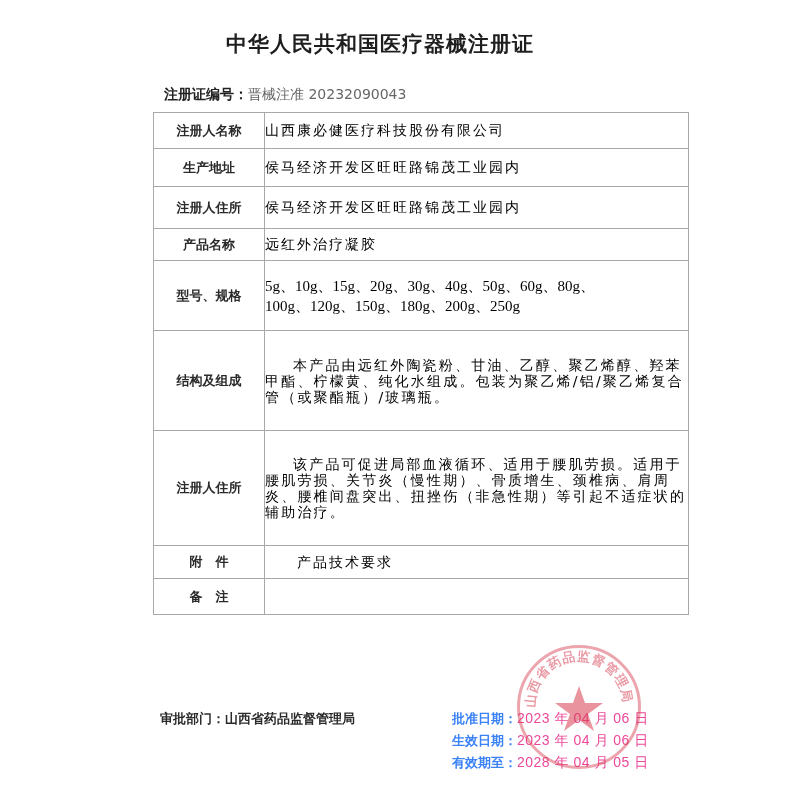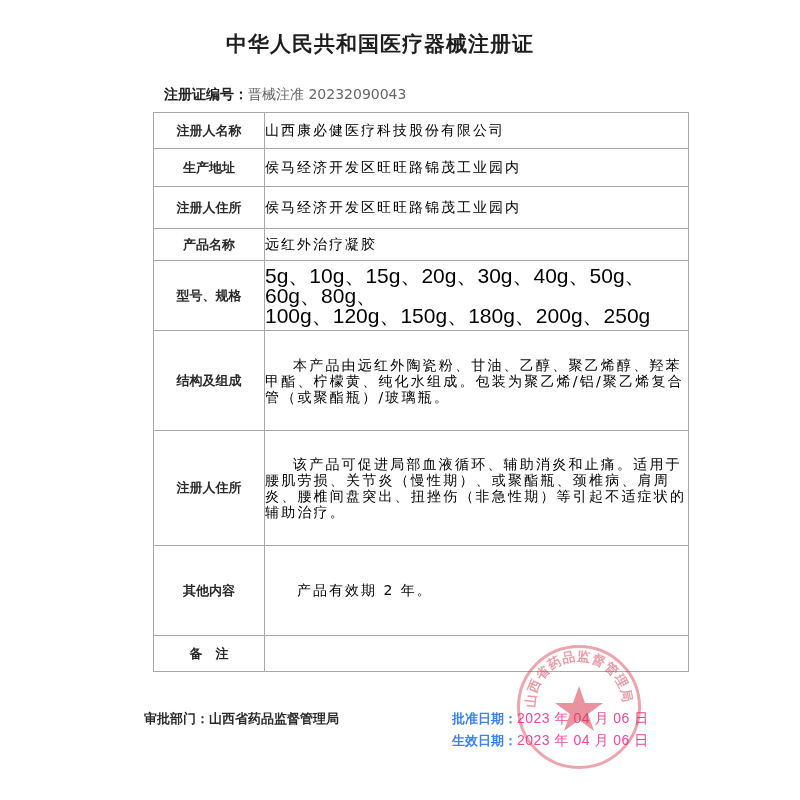--- a/index.html
+++ b/index.html
@@ -21,26 +21,26 @@
     border-collapse: collapse; table-layout: fixed; padding-left: 17px;
   }
   table.cert td { border: 1.5px solid #a8a8a8; padding: 0; vertical-align: middle; }
   td.label {
     width: 110px; text-align: center; font-weight: bold; font-size: 13px; color: #2a2a2a;
   }
   td.value {
     padding-left: 6px; padding-right: 4px; font-size: 14px; color: #000000; letter-spacing: 2px;
     line-height: 23px;
   }
-  td.value.specs { letter-spacing: 0; font-size: 21px; line-height: 20px; font-family: Liberation Sans, sans-serif; }
+  td.value.specs { letter-spacing: 0; font-size: 15px; line-height: 20px; font-family: Liberation Serif, serif; }
   td.value.para { letter-spacing: 2.2px; line-height: 16px; }
   .indent { display: inline-block; width: 28px; }
   .indent2 { display: inline-block; width: 32px; }
   .footer-left {
-    position: absolute; left: 144px; top: 710px; font-size: 13px; font-weight: bold; color: #2a2a2a; text-align: right;
+    position: absolute; left: 160px; top: 710px; font-size: 13px; font-weight: bold; color: #2a2a2a; text-align: right;
   }
   .footer-left .val { font-weight: bold; }
   .dates { position: absolute; left: 452px; top: 710px; font-size: 13px; }
   .date-row { height: 22px; white-space: nowrap; }
   .date-row .lbl { font-weight: bold; color: #3b82f6; }
   .date-row .val { color: #ec4899; font-family: "Liberation Sans", sans-serif; font-size: 14px; letter-spacing: 0.5px; }
   .seal {
     position: absolute; left: 517px; top: 645px; width: 118px; height: 118px;
     border-radius: 50%; border: 3px solid rgba(214, 60, 80, 0.55); opacity: 0.85;
     pointer-events: none;
@@ -80,44 +80,47 @@
       <div>5g、10g、15g、20g、30g、40g、50g、60g、80g、</div>
       <div>100g、120g、150g、180g、200g、250g</div>
     </td>
   </tr>
   <tr style="height:100px">
     <td class="label">结构及组成</td>
     <td class="value para"><span class="indent"></span><span>本产品由远红外陶瓷粉、甘油、乙醇、聚乙烯醇、羟苯甲酯、柠檬黄、纯化水组成。包装为聚乙烯/铝/聚乙烯复合管（或聚酯瓶）/玻璃瓶。</span></td>
   </tr>
   <tr style="height:115px">
     <td class="label">注册人住所</td>
-    <td class="value para"><span class="indent"></span><span>该产品可促进局部血液循环、辅助消炎和止痛。适用于腰肌劳损、关节炎（慢性期）、或聚酯瓶、颈椎病、肩周炎、腰椎间盘突出、扭挫伤（非急性期）等引起不适症状的辅助治疗。</span></td>
+    <td class="value para"><span class="indent"></span><span>该产品可促进局部血液循环、适用于腰肌劳损。适用于腰肌劳损、关节炎（慢性期）、骨质增生、颈椎病、肩周炎、腰椎间盘突出、扭挫伤（非急性期）等引起不适症状的辅助治疗。</span></td>
   </tr>
-  <tr style="height:90px">
-    <td class="label">其他内容</td>
-    <td class="value"><span class="indent2"></span><span>产品有效期 2 年。</span></td>
+  <tr style="height:33px">
+    <td class="label">附　件</td>
+    <td class="value"><span class="indent2"></span><span>产品技术要求</span></td>
   </tr>
   <tr style="height:36px">
     <td class="label">备　注</td>
     <td class="value"></td>
   </tr>
 </tbody>
   </table>
 
 <div class="footer-left">
   <span>审批部门：</span><span class="val">山西省药品监督管理局</span>
 </div>
 
 <div class="dates">
   <div class="date-row">
     <span class="lbl">批准日期：</span><span class="val">2023 年 04 月 06 日</span>
   </div>
   <div class="date-row">
     <span class="lbl">生效日期：</span><span class="val">2023 年 04 月 06 日</span>
   </div>
+  <div class="date-row">
+    <span class="lbl">有效期至：</span><span class="val">2028 年 04 月 05 日</span>
+  </div>
 </div>
 
 <div class="seal">
   <svg width="118" height="118" viewBox="0 0 118 118">
     <defs>
       <path id="sealArc" d="M 16 66 A 44 44 0 1 1 102 66" fill="none"></path>
     </defs>
     <text font-size="13" fill="rgba(214,60,80,0.6)" font-weight="bold" letter-spacing="1">
       <textPath href="#sealArc" startOffset="4%">山西省药品监督管理局</textPath>
     </text>

